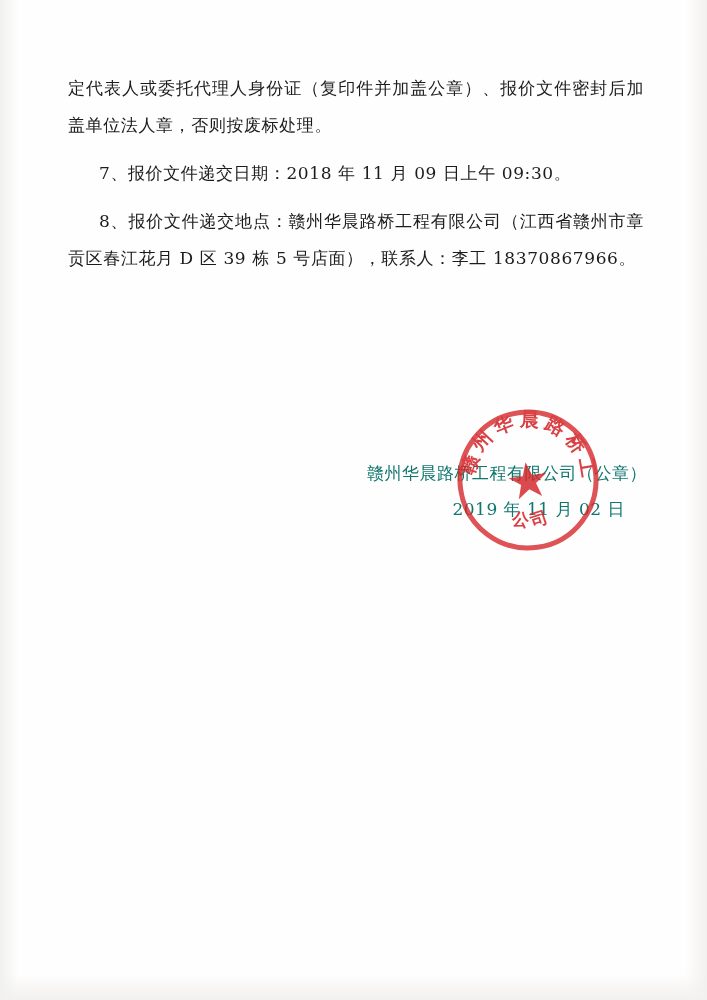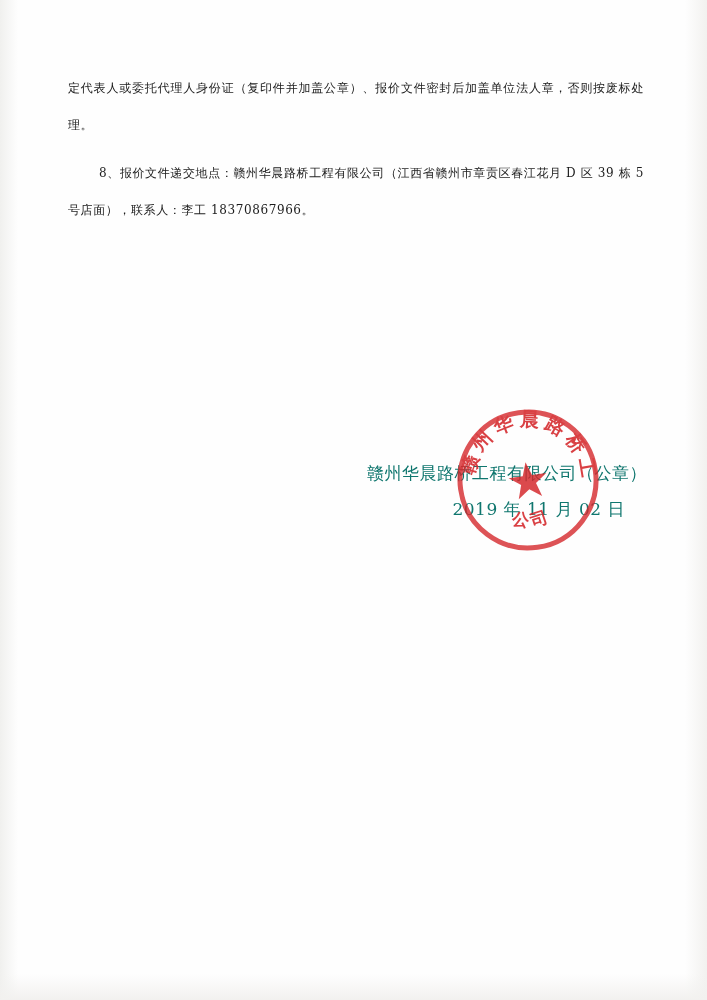--- a/index.html
+++ b/index.html
@@ -47,21 +47,21 @@
 
   .body-text {
     position: absolute;
     left: 68px;
     top: 70px;
     width: 576px;
   }
 
   p.para {
     margin: 0 0 0 0;
-    font-size: 12px;
+    font-size: 17px;
     line-height: 37px;
     letter-spacing: 0.6px;
     text-align: justify;
     color: #1c1c1c;
     font-family: "DejaVu Serif", "Liberation Serif", serif;
   }
 
   p.indent {
     text-indent: 31px;
   }
@@ -106,20 +106,21 @@
 <body>
 
 <div class="page">
 
   <div class="scan-edge-left"></div>
   <div class="scan-edge-right"></div>
   <div class="scan-edge-bottom"></div>
 
   <div class="body-text">
     <p class="para">定代表人或委托代理人身份证（复印件并加盖公章）、报价文件密封后加盖单位法人章，否则按废标处理。</p>
+    <p class="para indent gap-top">7、报价文件递交日期：2018 年 11 月 09 日上午 09:30。</p>
     <p class="para indent gap-top">8、报价文件递交地点：赣州华晨路桥工程有限公司（江西省赣州市章贡区春江花月 D 区 39 栋 5 号店面），联系人：李工  18370867966。</p>
   </div>
 
   <div class="signature-block">
     <div class="sig-line">赣州华晨路桥工程有限公司（公章）</div>
     <div class="sig-line date">2019 年 11 月 02 日</div>
   </div>
 
   <div class="seal">
     <svg width="152" height="152" viewBox="0 0 152 152" xmlns="http://www.w3.org/2000/svg">

